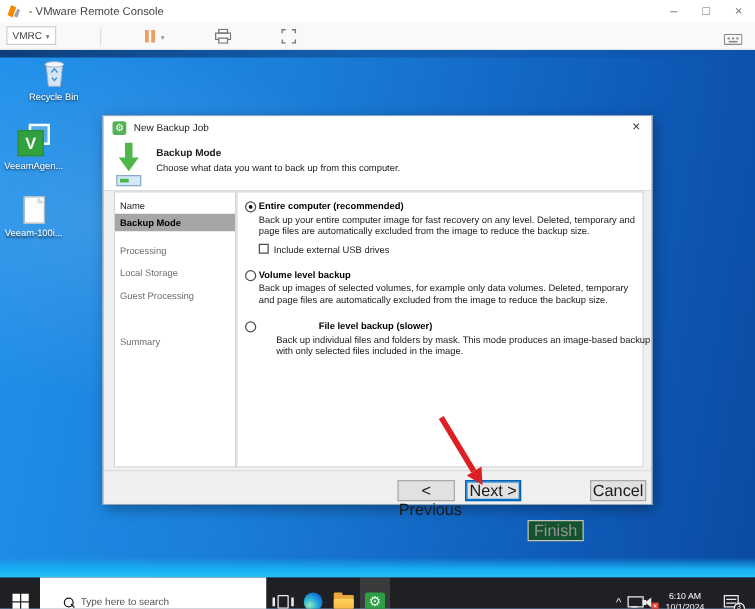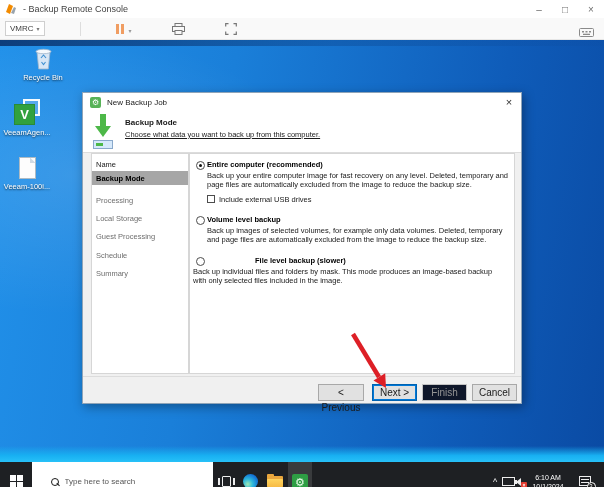--- a/index.html
+++ b/index.html
@@ -46,38 +46,38 @@
   .dialog { left:82px; top:92px; width:440px; height:312px; background:#f0f0f0; border:1px solid #8fa4b8; box-shadow:2px 3px 10px rgba(0,0,0,0.35); }
   .dlg-titlebar { left:0; top:0; width:438px; height:19px; background:#fff; display:flex; align-items:center; }
   .dlg-app-icon { width:11px; height:11px; margin:0 6px 0 7px; background:#57b257; border-radius:2px; color:#fff; font-size:8px; line-height:11px; text-align:center; }
   .dlg-title { font-size:8px; color:#1a1a1a; }
   .dlg-close { position:absolute; right:4px; top:2px; width:16px; height:15px; text-align:center; font-size:11px; line-height:15px; color:#333; }
   .dlg-header { left:0; top:19px; width:438px; height:41px; background:#fff; border-bottom:1px solid #dcdcdc; }
   .hdr-icon { position:absolute; left:9px; top:2px; width:22px; height:36px; }
   .hdr-box { position:absolute; left:1px; top:26px; width:20px; height:9px; background:#d6e9fb; border:1px solid #8aa9cb; }
   .hdr-dash { position:absolute; left:2px; top:2px; width:7px; height:3px; background:#4db848; }
   .hdr-title { position:absolute; left:42px; top:6px; font-size:8px; font-weight:bold; color:#1a1a1a; }
-  .hdr-sub { position:absolute; left:42px; top:18px; font-size:7.5px; color:#1a1a1a;text-decoration:underline; }
+  .hdr-sub { position:absolute; left:42px; top:18px; font-size:7.5px; color:#1a1a1a; }
   .dlg-body { left:0; top:60px; width:438px; height:221px; background:#f0f0f0; }
   .side-panel { left:8px; top:60px; width:98px; height:221px; background:#fff; border:1px solid #d6d6d6; }
   .main-panel { left:106px; top:60px; width:326px; height:221px; background:#fff; border:1px solid #d6d6d6; border-left:1px solid #d6d6d6; }
   .step { position:absolute; left:0; width:96px; height:18px; display:flex; align-items:center; padding-left:4px; font-size:7.5px; color:#6e6e6e; }
   .step.first { color:#1a1a1a; }
   .step.selected { background:#a6a6a6; color:#000; font-weight:bold; height:14px; }
   .radio { position:absolute; width:9px; height:9px; border:1px solid #4d4d4d; border-radius:50%; background:#fff; }
   .radio.on::after { content:""; position:absolute; left:2px; top:2px; width:3px; height:3px; background:#111; border-radius:50%; }
   .opt-label { position:absolute; font-size:7.5px; font-weight:bold; color:#000; }
   .opt-desc { position:absolute; width:305px; font-size:7.5px; line-height:9px; color:#1a1a1a; }
   .checkbox { position:absolute; width:8px; height:8px; border:1px solid #4d4d4d; background:#fff; }
   .cb-label { position:absolute; font-size:7.5px; color:#1a1a1a; }
   .dlg-footer { left:0; top:283px; width:438px; height:27px; background:#f0f0f0; border-top:1px solid #dcdcdc; }
-  .btn { position:absolute; top:291px; height:17px; width:45px; background:#e1e1e1; border:1px solid #a8a8a8; font-size:10px; color:#1a1a1a; text-align:center; line-height:15px; font-family:"Liberation Sans",sans-serif; }
+  .btn { position:absolute; top:291px; height:17px; width:45px; background:#e1e1e1; border:1px solid #a8a8a8; font-size:13px; color:#1a1a1a; text-align:center; line-height:15px; font-family:"Liberation Sans",sans-serif; }
   .btn.prev { left:235px; width:46px; }
   .btn.next { left:289px; border:1px solid #0062b1; box-shadow:0 0 0 1px #0078d7 inset; }
-  .btn.finish { left:339px; background:#0f172a; border-color:#c3c3c3; color:#949494; }
+  .btn.finish { left:339px; background:#14532d; border-color:#c3c3c3; color:#949494;margin-top:32px; }
   .btn.cancel { left:389px; }
 
   
   .arrow-svg { left:340px; top:325px; pointer-events:none; }
 
   
   .taskbar { left:0; top:462px; width:604px; height:25px; background:#1e2023; display:flex; align-items:center; }
   .tb-cell { position:absolute; top:462px; height:39px; display:flex; align-items:center; justify-content:center; }
   .start { left:0; width:32px; }
   .start-grid { display:grid; grid-template-columns:6px 6px; grid-template-rows:6px 6px; gap:1px; }
@@ -118,21 +118,21 @@
   .ac-badge { position:absolute; right:-4px; bottom:-3px; width:9px; height:9px; background:#1b1b1b; border:1px solid #fff; border-radius:50%; color:#fff; font-size:6px; line-height:7px; text-align:center; }
 </style>
 </head>
 <body>
 
 <div class="abs titlebar">
   <svg class="vmw-icon" viewBox="0 0 12 12">
     <polygon points="1,9 4,1 8,3 5,11" fill="#f38b00"></polygon>
     <polygon points="6,10 9,4 11,5 9,11" fill="#9aa3ab"></polygon>
   </svg>
-  <span class="win-title">- Backup Remote Console</span>
+  <span class="win-title">- VMware Remote Console</span>
   <div class="win-controls">
     <div class="win-btn">–</div>
     <div class="win-btn">□</div>
     <div class="win-btn">×</div>
   </div>
 </div>
 
 <div class="abs toolbar">
   <div class="vmrc-btn">
     <span>VMRC</span>
@@ -216,38 +216,37 @@
   </div>
 
   <div class="abs dlg-body"></div>
 
   <div class="abs side-panel">
     <div class="step first" style="top:1px;">Name</div>
     <div class="step selected" style="top:17px;">Backup Mode</div>
     <div class="step" style="top:37px;">Processing</div>
     <div class="step" style="top:55px;">Local Storage</div>
     <div class="step" style="top:73px;">Guest Processing</div>
-    <div class="step" style="top:92px;">Schedule</div>
     <div class="step" style="top:110px;">Summary</div>
   </div>
 
   <div class="abs main-panel">
     <div class="radio on" style="left:6px; top:7px;"></div>
     <div class="opt-label" style="left:17px; top:6px;">Entire computer (recommended)</div>
     <div class="opt-desc" style="left:17px; top:17px;">Back up your entire computer image for fast recovery on any level. Deleted, temporary and page files are automatically excluded from the image to reduce the backup size.</div>
     <div class="checkbox" style="left:17px; top:41px;"></div>
     <div class="cb-label" style="left:29px; top:41px;">Include external USB drives</div>
 
     <div class="radio" style="left:6px; top:62px;"></div>
     <div class="opt-label" style="left:17px; top:61px;">Volume level backup</div>
     <div class="opt-desc" style="left:17px; top:72px;">Back up images of selected volumes, for example only data volumes. Deleted, temporary and page files are automatically excluded from the image to reduce the backup size.</div>
 
     <div class="radio" style="left:6px; top:103px;"></div>
     <div class="opt-label" style="left:17px; top:102px;padding-left:48px;">File level backup (slower)</div>
-    <div class="opt-desc" style="left:3px; top:113px;">Back up individual files and folders by mask. This mode produces an image-based backup with only selected files included in the image.</div>
+    <div class="opt-desc" style="left:31px; top:113px;">Back up individual files and folders by mask. This mode produces an image-based backup with only selected files included in the image.</div>
   </div>
 
   <div class="abs dlg-footer"></div>
   <button class="btn prev">&lt; Previous</button>
   <button class="btn next">Next &gt;</button>
   <button class="btn finish" disabled="">Finish</button>
   <button class="btn cancel">Cancel</button>
 </div>
 
 <svg class="abs arrow-svg" width="60" height="70" viewBox="0 0 60 70">

